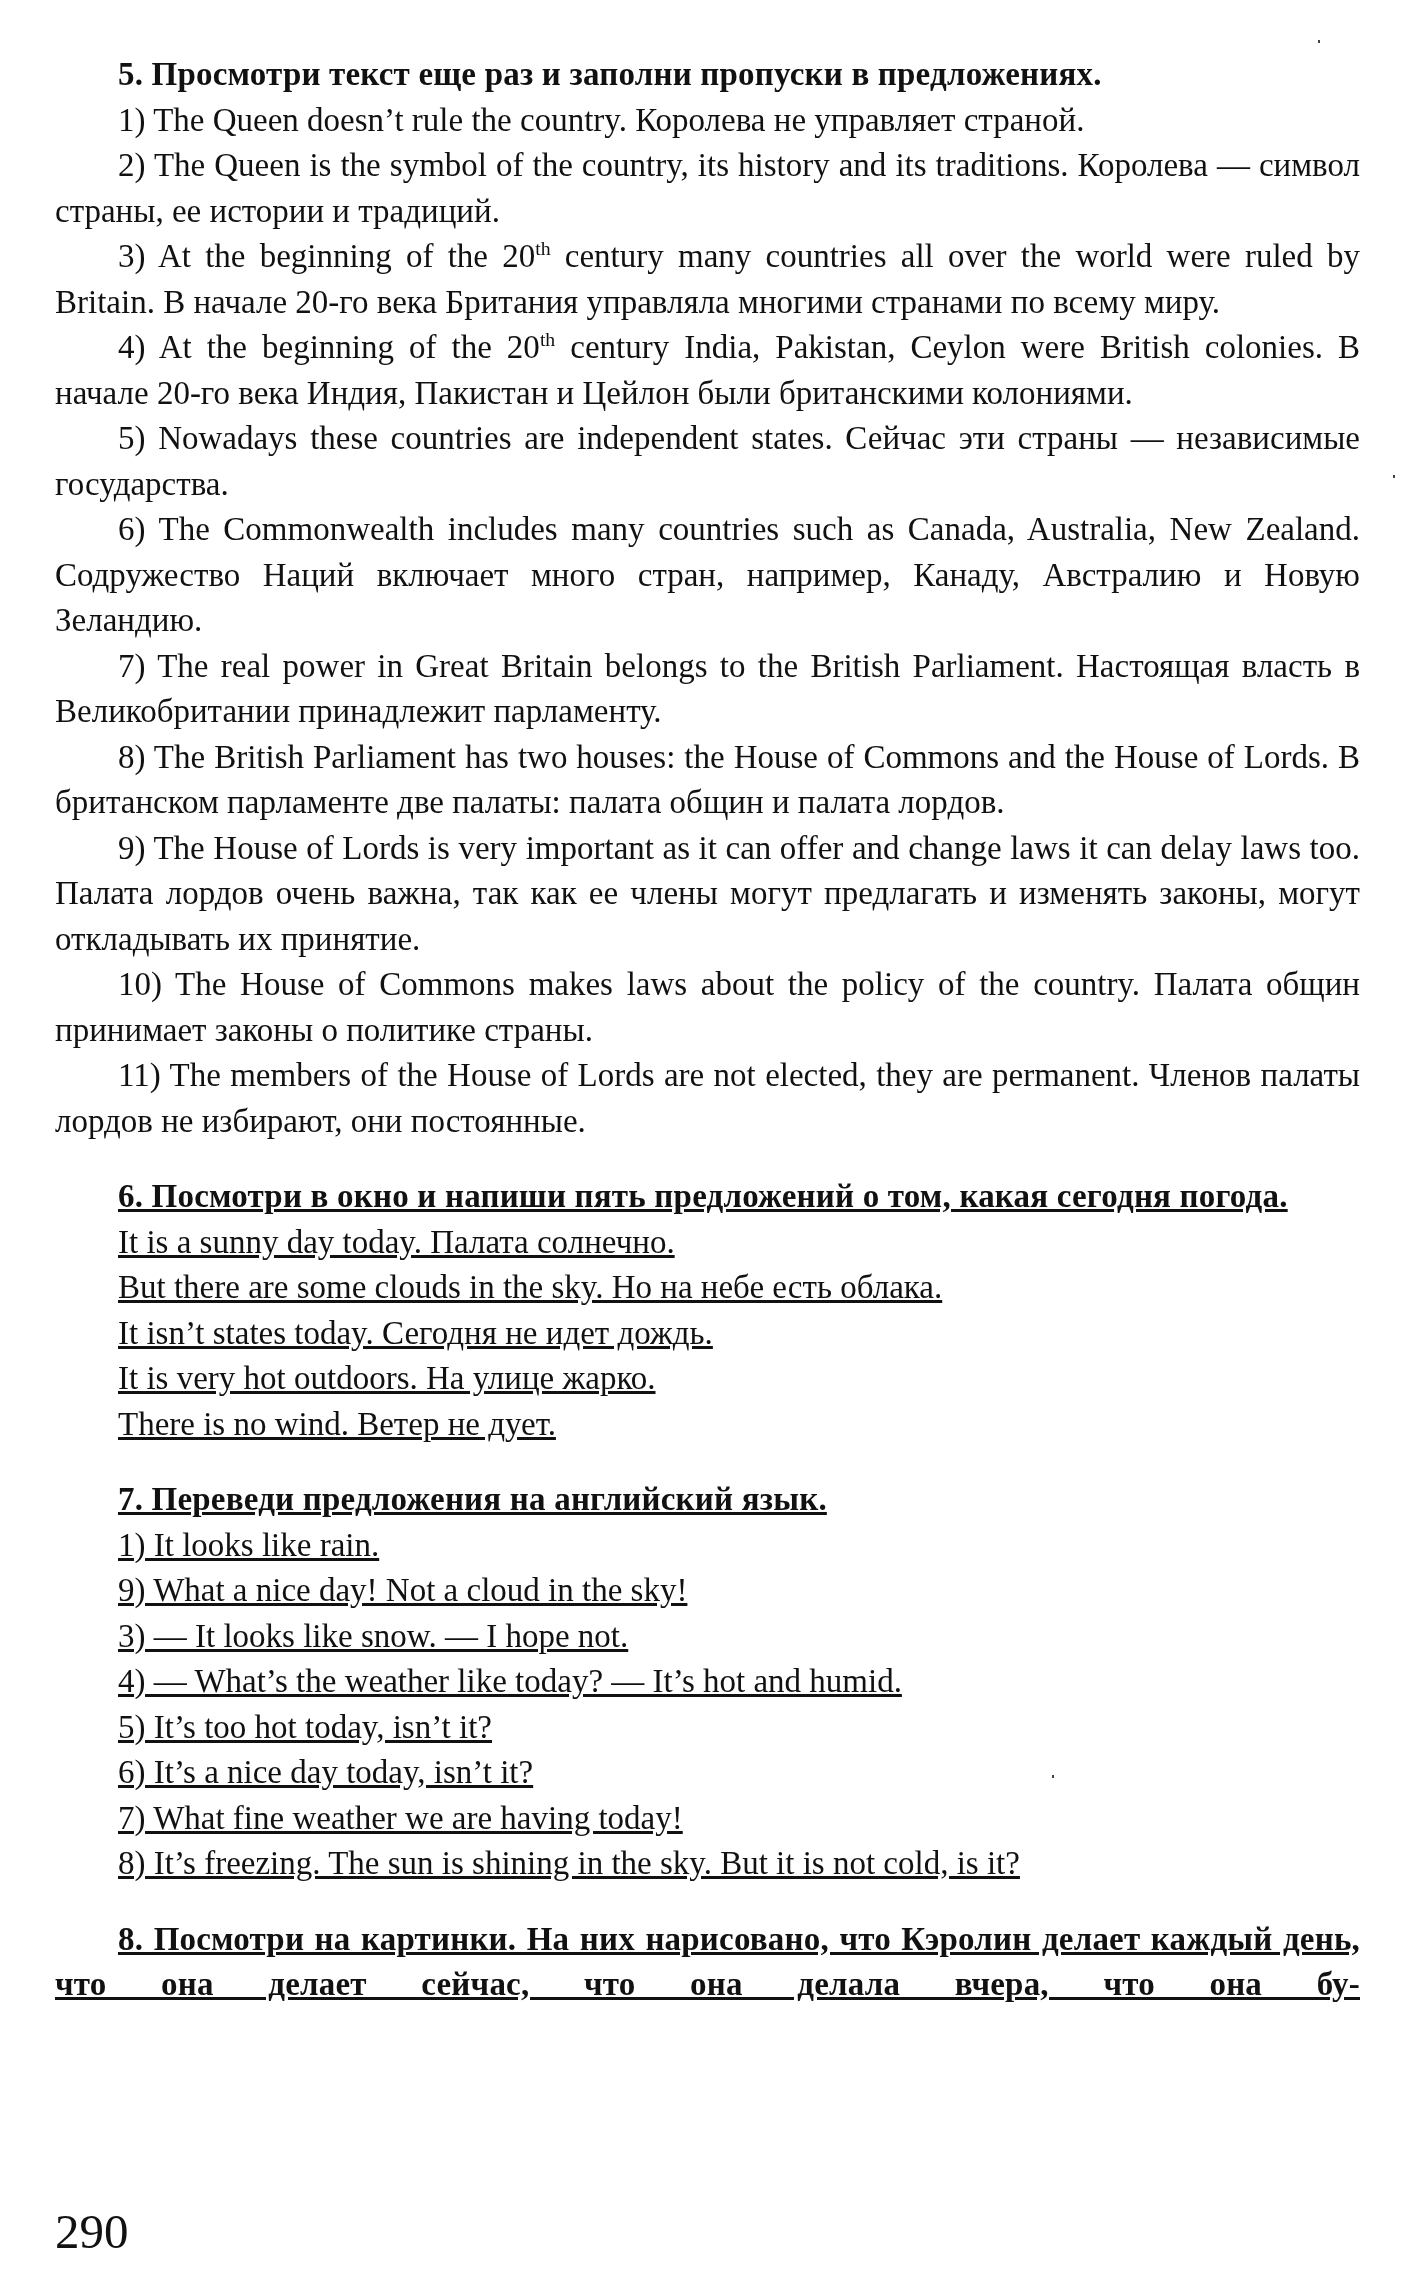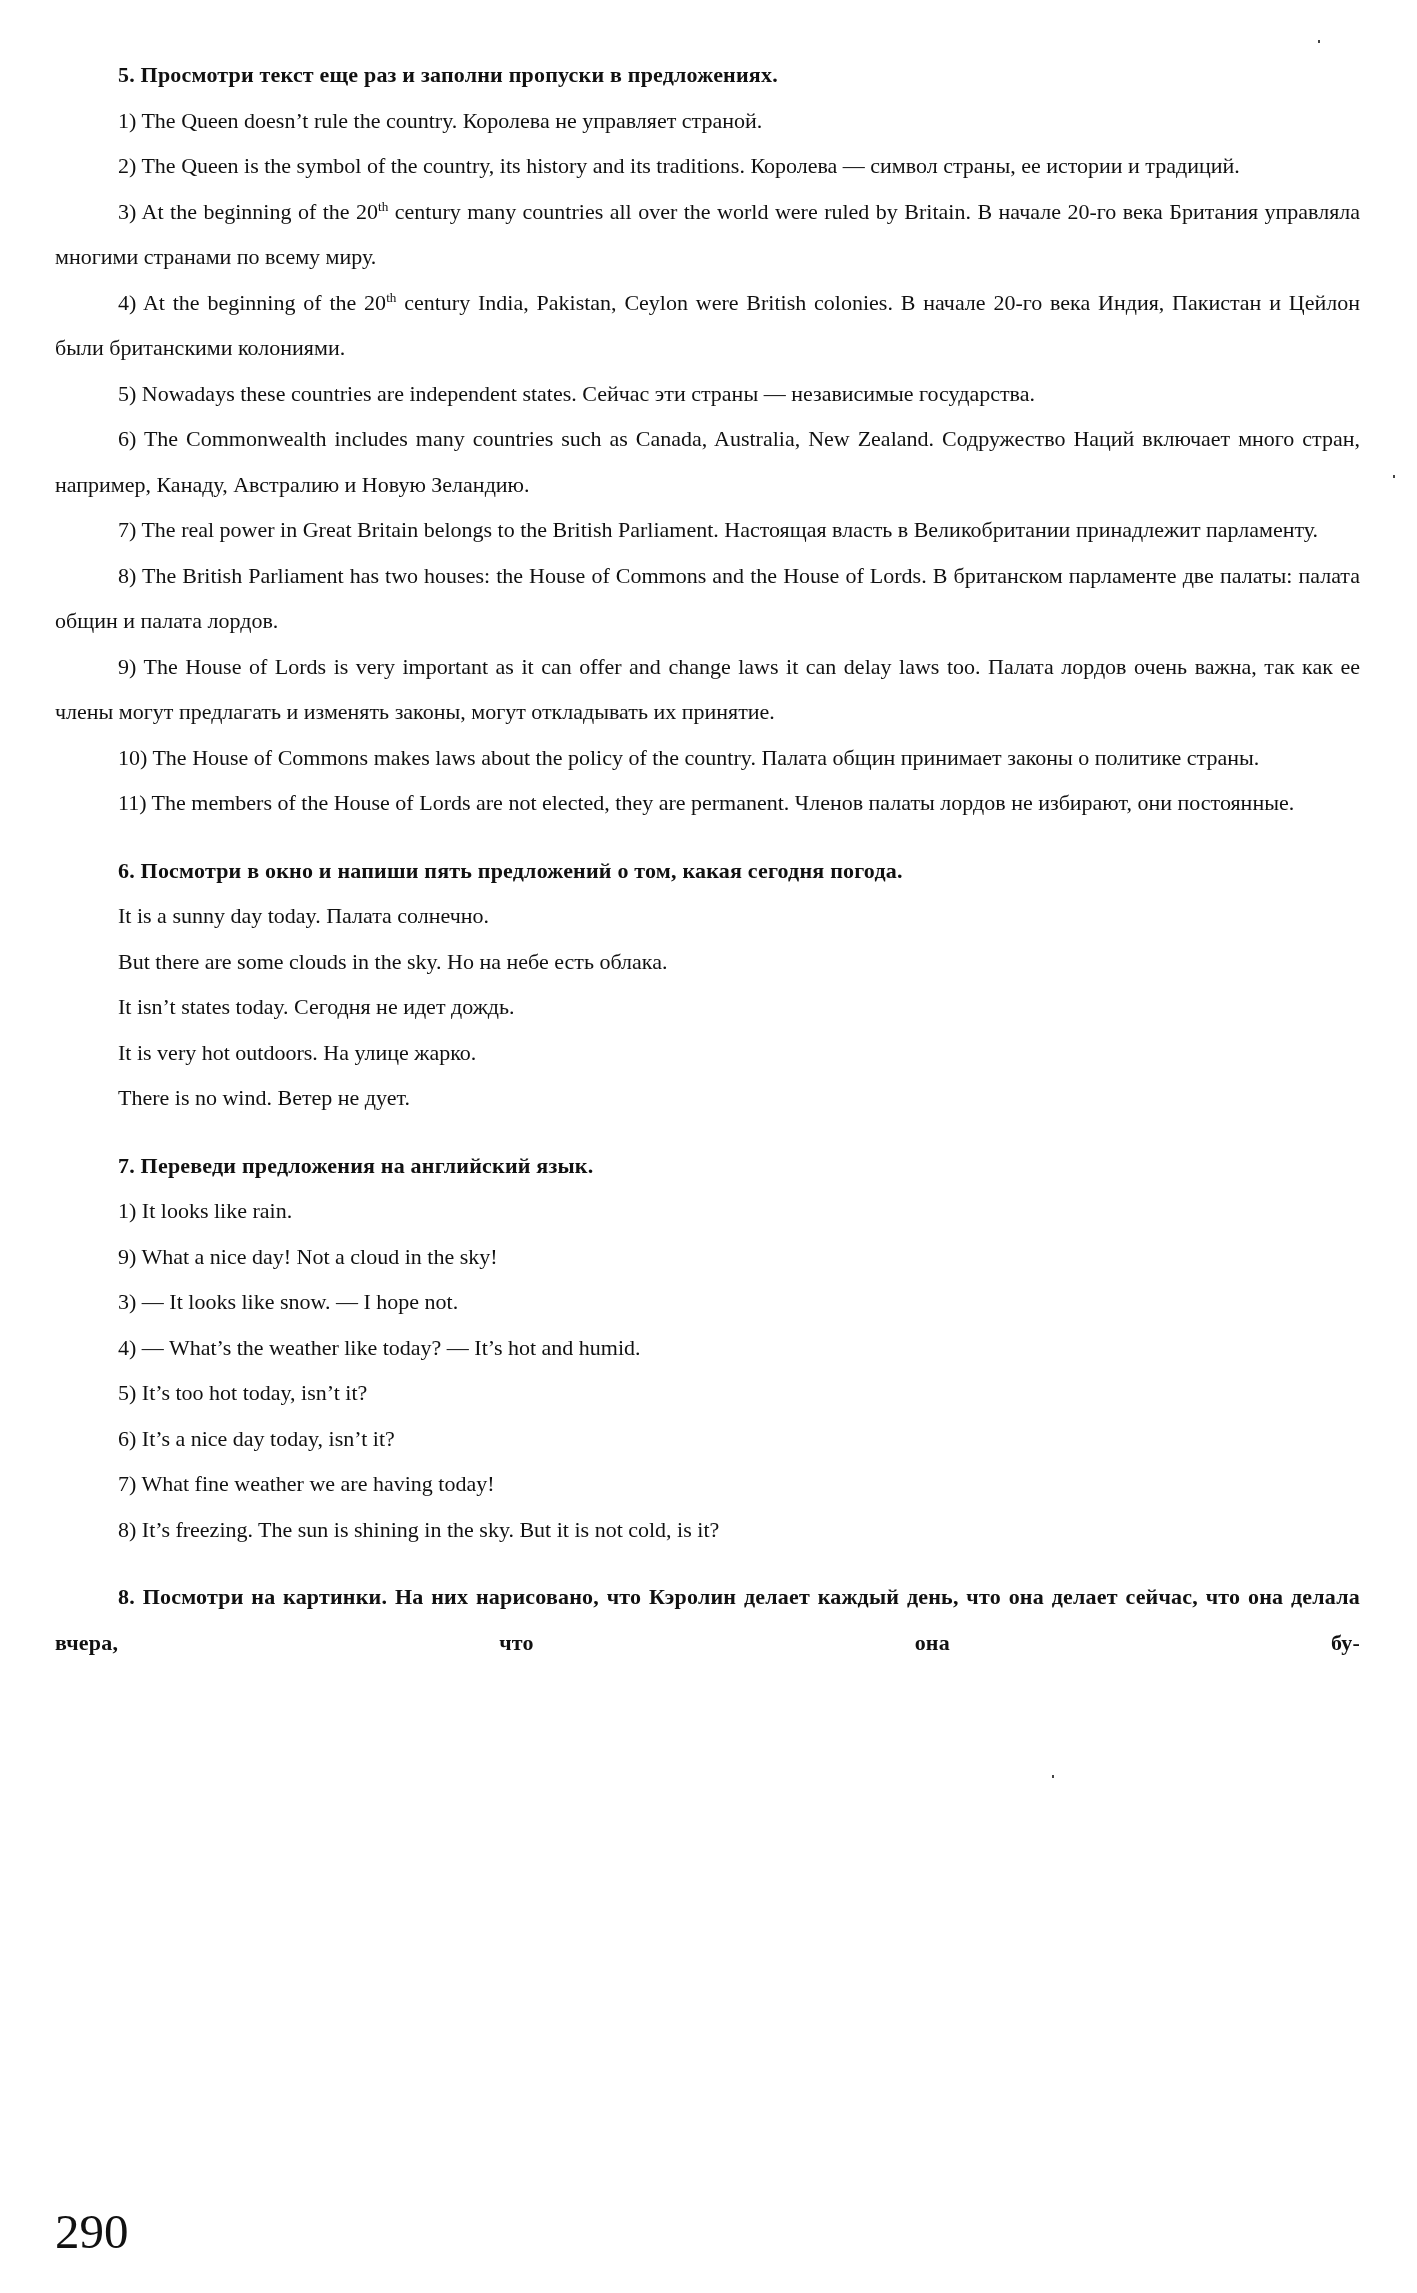--- a/index.html
+++ b/index.html
@@ -3,25 +3,25 @@
 <meta charset="utf-8">
 <style>
   html, body { margin: 0; padding: 0; background: #ffffff; }
   body {
     width: 1417px; height: 2293px; position: relative; overflow: hidden;
     font-family: "Liberation Serif", "DejaVu Serif", serif;
     color: #111111;
   }
   .page {
     position: absolute; left: 55px; top: 52px; width: 1305px;
-    font-size: 22px; line-height: 45.5px;
+    font-size: 33px; line-height: 45.5px;
     text-align: justify;
   }
   .section { margin: 0; }
-  .section + .section { margin-top: 22px; }
+  .section + .section { margin-top: 30px; text-decoration: underline; }
   .heading {
     font-weight: bold; text-indent: 63px; margin: 0;
     letter-spacing: 0.2px;
   }
   .item { margin: 0; text-indent: 63px; }
   .item-plain { margin: 0; padding-left: 63px; text-align: left; }
   sup { font-size: 60%; line-height: 0; vertical-align: super; }
   .page-number {
     position: absolute; left: 55px; top: 2212px;
     font-size: 49px; line-height: 40px;

